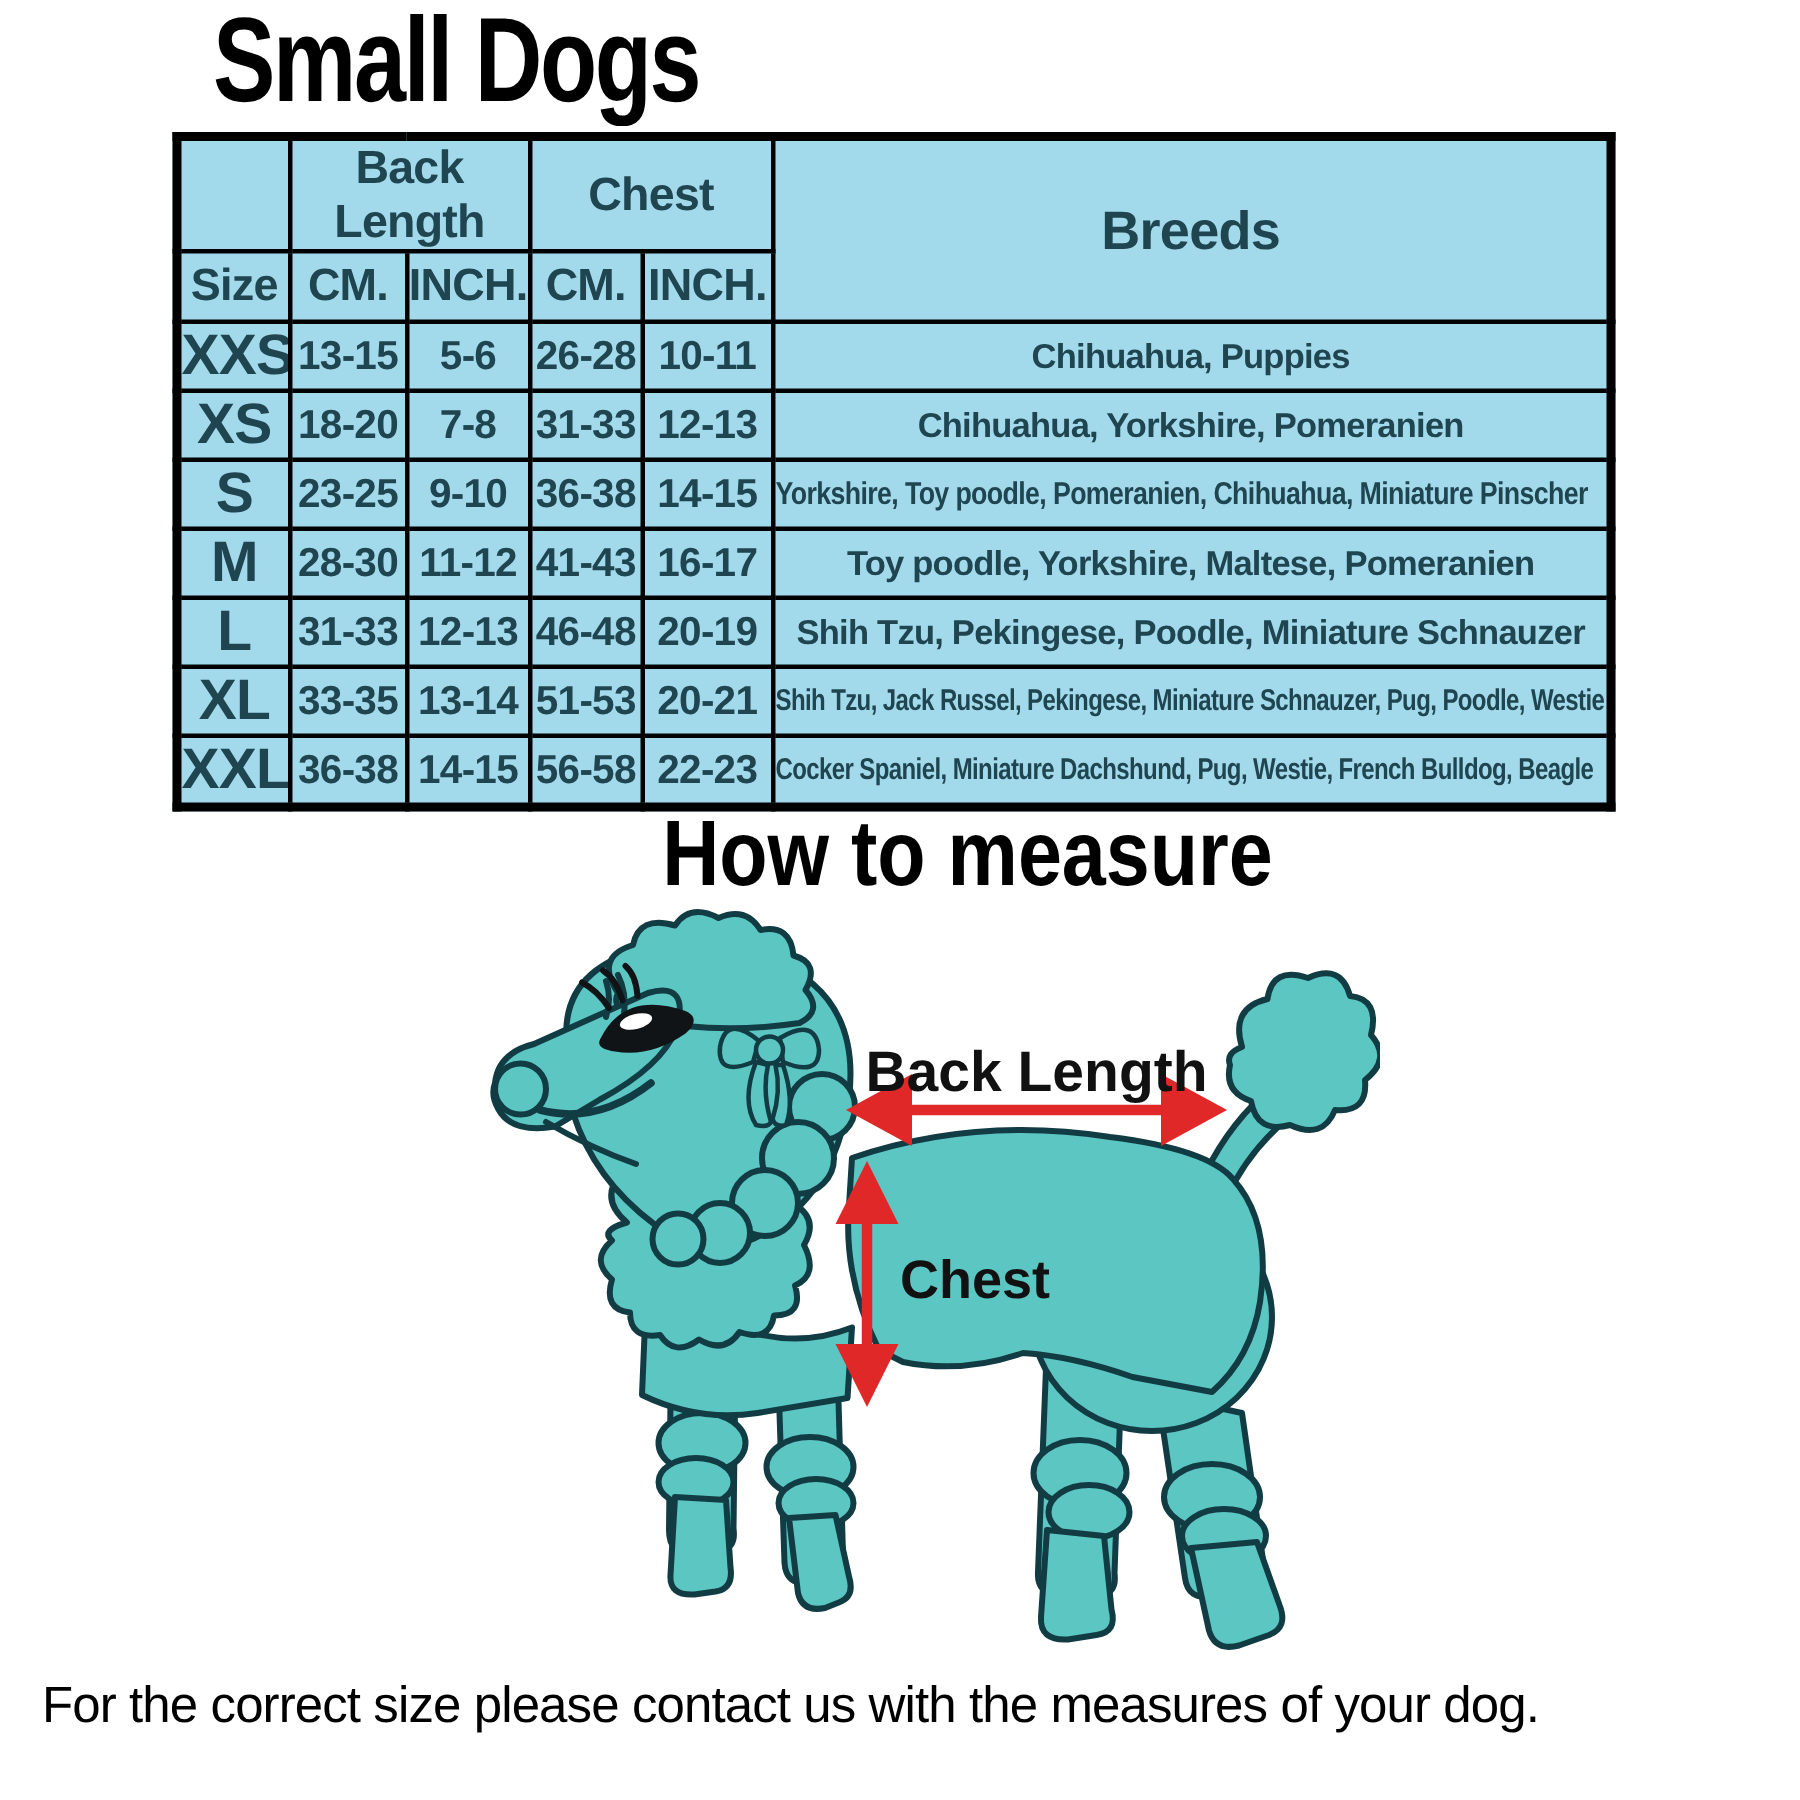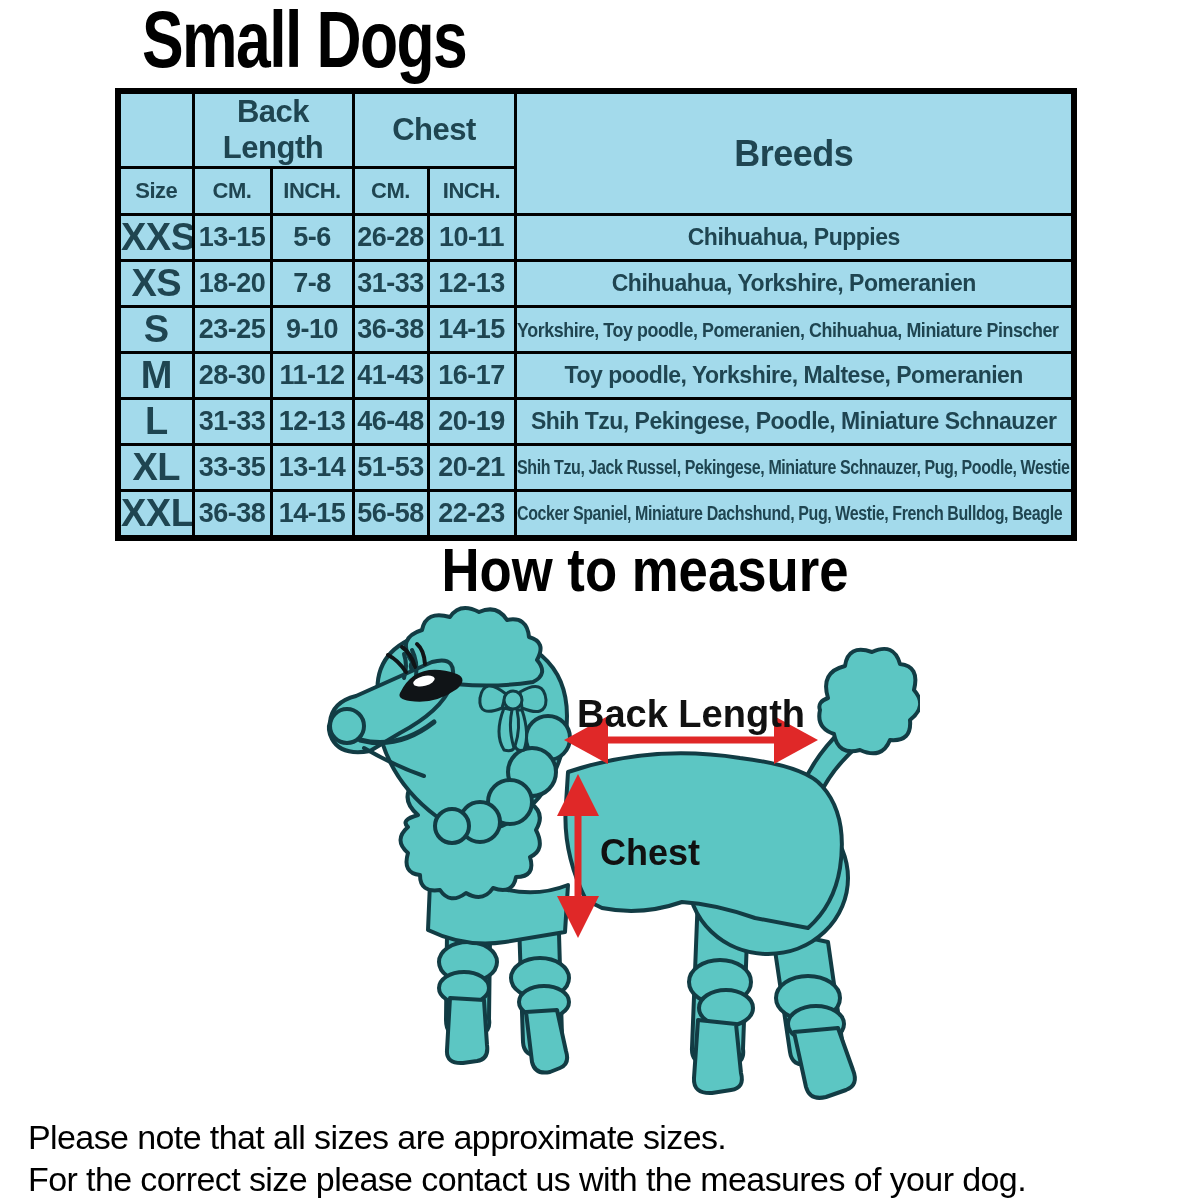--- a/index.html
+++ b/index.html
@@ -25,21 +25,21 @@
     border:3px solid #000;background:#a3daeb;
     text-align:center;vertical-align:middle;
     color:#1f4551;padding:0;overflow:hidden;
     letter-spacing:-0.5px;
   }
   .row-grp{height:49px;}
   .row-sub{height:47px;}
   .row-data{height:40px;}
   .t-grp{font-size:31px;font-weight:bold;}
   .t-breeds{font-size:36px;font-weight:600;}
-  .t-red{font-size:22px;font-weight:bold;color:#d13a50;}
+  .t-red{font-size:30px;font-weight:bold;color:#d13a50;}
   .c-size{font-size:38px;font-weight:bold;}
   .c-num{font-size:27px;font-weight:bold;margin-left:20px;}
   .c-br{text-align:left;padding-left:7px;white-space:nowrap;margin-left:36px;}
   .br-norm{font-size:23px;font-weight:bold;}
   .br-long{font-size:21px;font-weight:bold;display:inline-block;transform:scaleX(.85);transform-origin:left center;}
   .br-xlong{font-size:20px;font-weight:bold;display:inline-block;transform:scaleX(.80);transform-origin:left center;}
   
   .measure-title{
     position:absolute;left:45px;top:534px;width:1200px;text-align:center;
     font-size:62px;font-weight:bold;color:#000;
@@ -213,15 +213,14 @@
   <text x="391" y="127" text-anchor="middle" font-family="Liberation Sans, sans-serif" font-size="38" font-weight="bold" fill="#111111">Back Length</text>
   <g fill="#e02828" stroke="none">
     <rect x="274.5" y="208" width="7" height="96"></rect>
     <polygon points="278,174 257,216 299,216"></polygon>
     <polygon points="278,338 257,296 299,296"></polygon>
   </g>
   <text x="300" y="265" text-anchor="start" font-family="Liberation Sans, sans-serif" font-size="36" font-weight="bold" fill="#111111">Chest</text>
 </svg>
 
 <div class="footer">
-  <div>Please note that all sizes are approximate sizes.</div>
   <div>For the correct size please contact us with the measures of your dog.</div>
 </div>
 
 </body></html>

